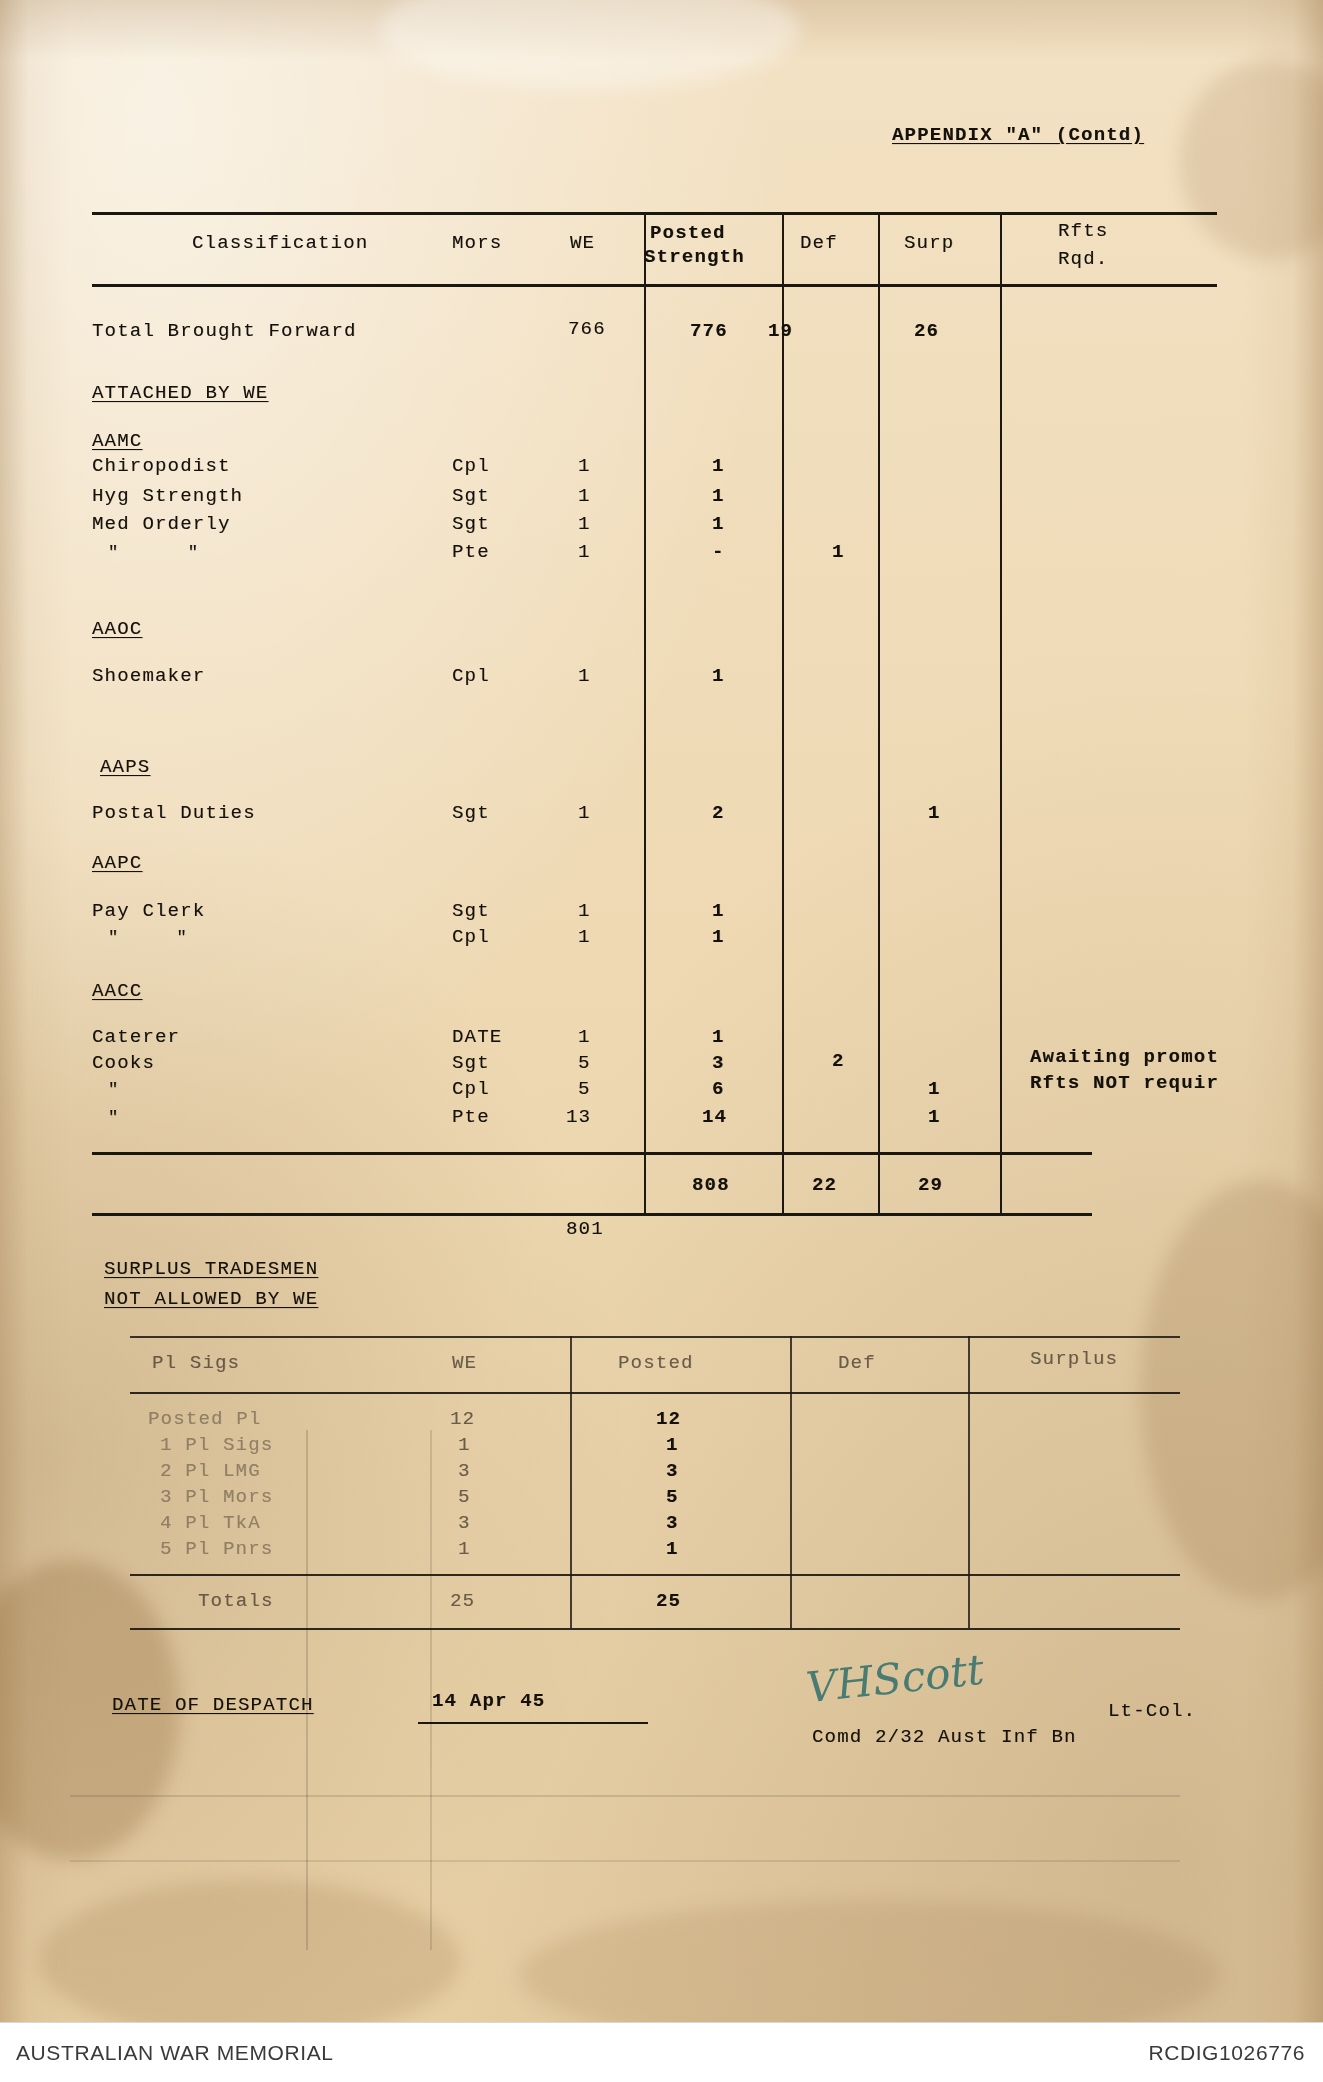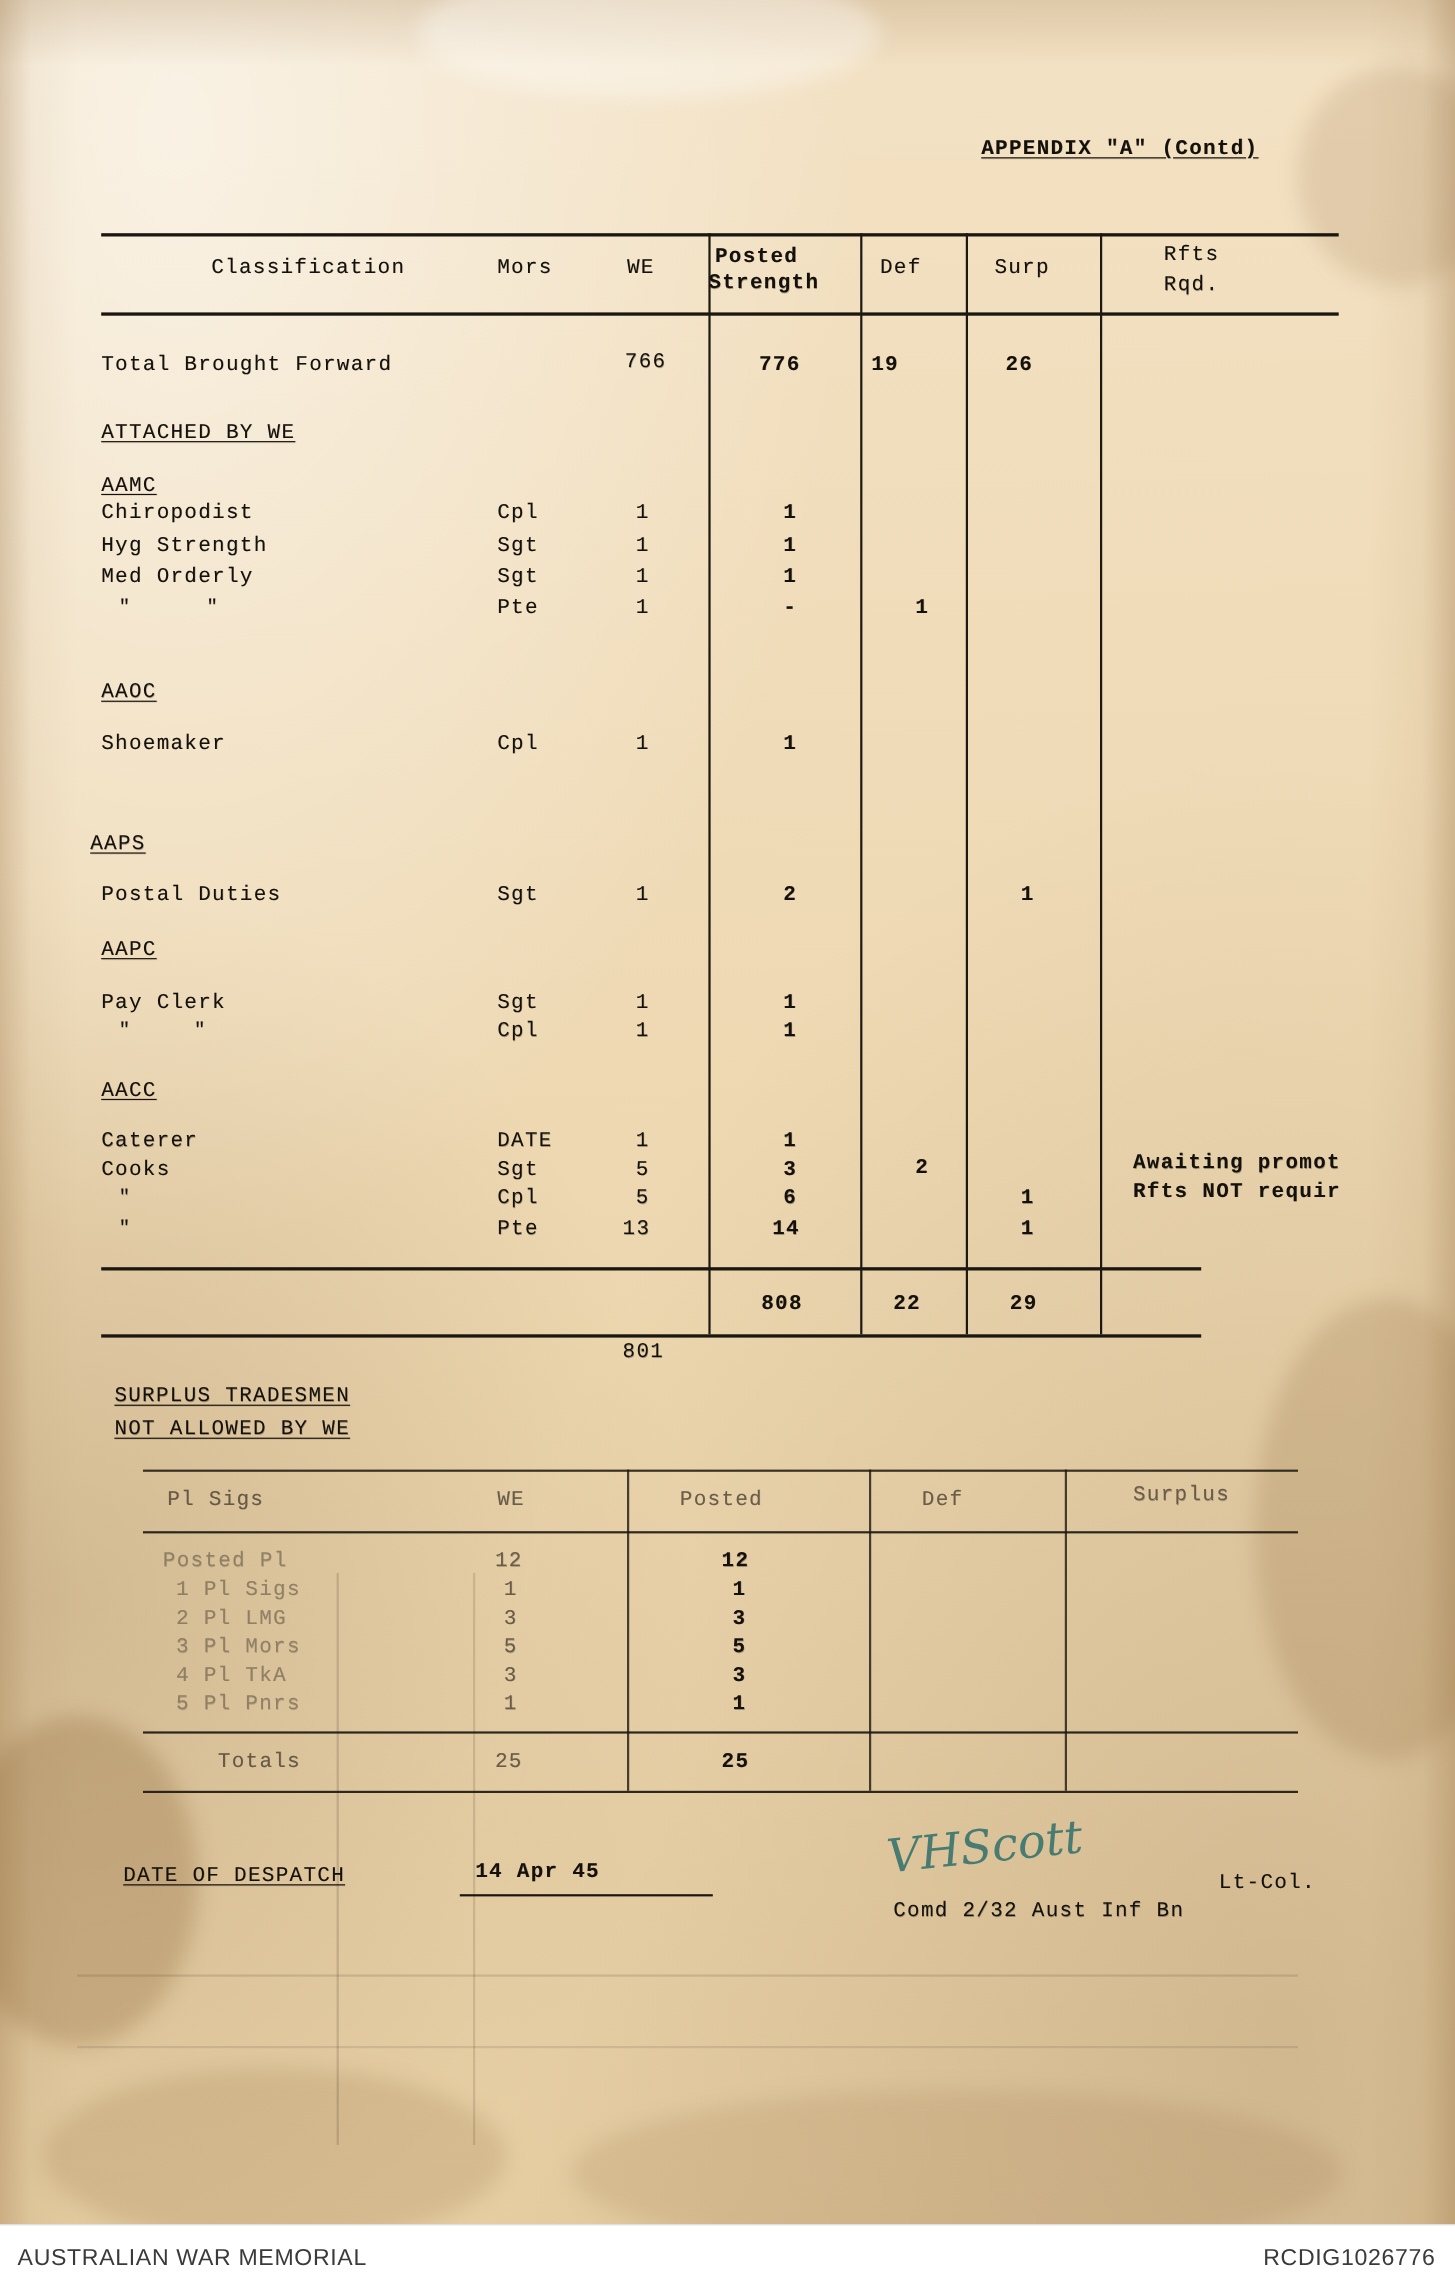--- a/index.html
+++ b/index.html
@@ -140,21 +140,21 @@
   <div class="t sz19 bold" style="left:650px; top:222px;">Posted</div>
   <div class="t sz19 bold" style="left:644px; top:246px;">Strength</div>
   <div class="t sz19" style="left:800px; top:232px;">Def</div>
   <div class="t sz19" style="left:904px; top:232px;">Surp</div>
   <div class="t sz19" style="left:1058px; top:220px;">Rfts</div>
   <div class="t sz19" style="left:1058px; top:248px;">Rqd.</div>
 
   <div class="t sz19" style="left:92px; top:320px;">Total Brought Forward</div>
   <div class="t sz19" style="left:568px; top:318px;">766</div>
   <div class="t sz19 bold" style="left:690px; top:320px;">776</div>
-  <div class="t sz19 bold" style="left:792px; top:320px;">19</div>
+  <div class="t sz19 bold" style="left:768px; top:320px;">19</div>
   <div class="t sz19 bold" style="left:914px; top:320px;">26</div>
 
   <div class="t sz19 u" style="left:92px; top:382px;">ATTACHED BY WE</div>
 
   <div class="t sz19 u" style="left:92px; top:430px;">AAMC</div>
 
   <div class="t sz19" style="left:92px; top:455px;">Chiropodist</div>
   <div class="t sz19" style="left:452px; top:455px;">Cpl</div>
   <div class="t sz19" style="left:578px; top:455px;">1</div>
   <div class="t sz19 bold" style="left:712px; top:455px;">1</div>
@@ -174,21 +174,21 @@
   <div class="t sz19" style="left:578px; top:541px;">1</div>
   <div class="t sz19 bold" style="left:712px; top:541px;">-</div>
   <div class="t sz19 bold" style="left:832px; top:541px;">1</div>
 
   <div class="t sz19 u" style="left:92px; top:618px;">AAOC</div>
   <div class="t sz19" style="left:92px; top:665px;">Shoemaker</div>
   <div class="t sz19" style="left:452px; top:665px;">Cpl</div>
   <div class="t sz19" style="left:578px; top:665px;">1</div>
   <div class="t sz19 bold" style="left:712px; top:665px;">1</div>
 
-  <div class="t sz19 u" style="left:82px; top:756px;">AAPS</div>
+  <div class="t sz19 u" style="left:100px; top:756px;">AAPS</div>
   <div class="t sz19" style="left:92px; top:802px;">Postal Duties</div>
   <div class="t sz19" style="left:452px; top:802px;">Sgt</div>
   <div class="t sz19" style="left:578px; top:802px;">1</div>
   <div class="t sz19 bold" style="left:712px; top:802px;">2</div>
   <div class="t sz19 bold" style="left:928px; top:802px;">1</div>
 
   <div class="t sz19 u" style="left:92px; top:852px;">AAPC</div>
   <div class="t sz19" style="left:92px; top:900px;">Pay Clerk</div>
   <div class="t sz19" style="left:452px; top:900px;">Sgt</div>
   <div class="t sz19" style="left:578px; top:900px;">1</div>

